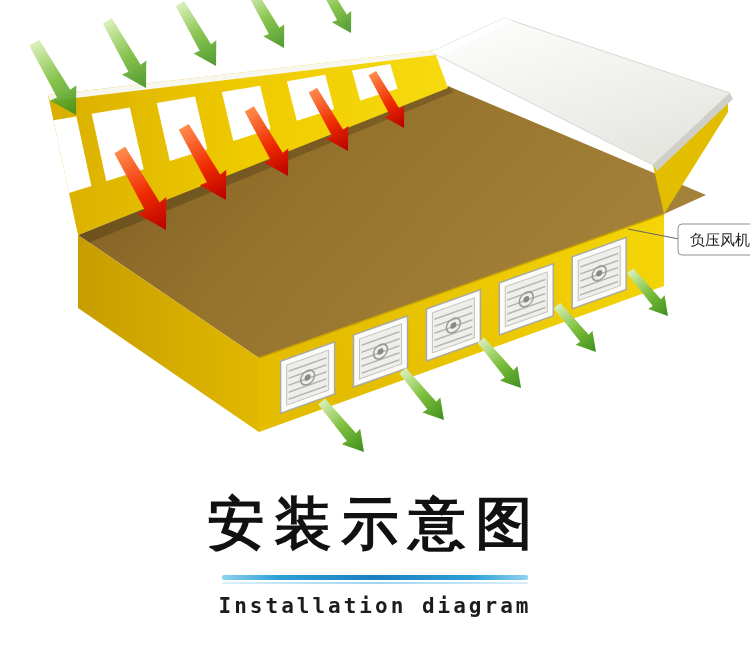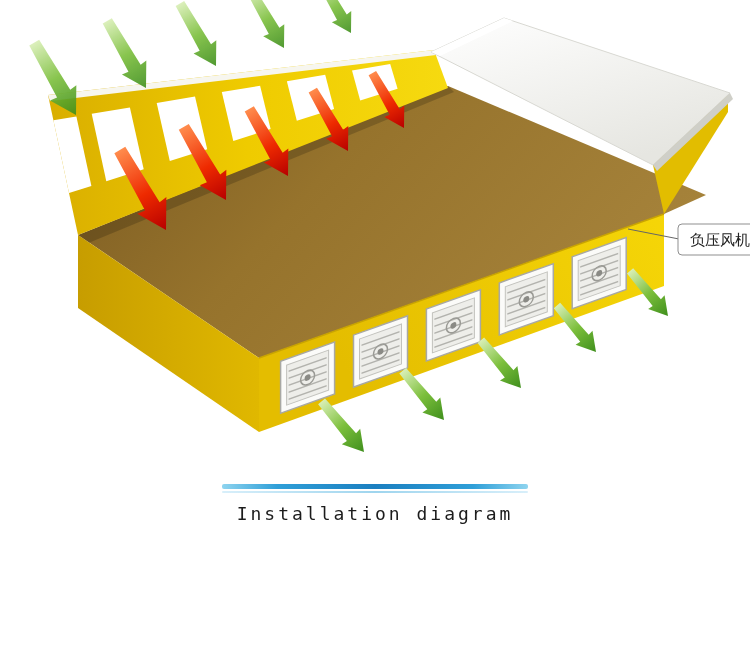--- a/index.html
+++ b/index.html
@@ -17,21 +17,21 @@
   .title-underline .line-main{
     height:5px;border-radius:2px;
     background:linear-gradient(90deg,#8ed4ef 0%,#2f9fd8 18%,#1b7fc0 50%,#2f9fd8 82%,#8ed4ef 100%);
   }
   .title-underline .line-sub{
     height:2px;margin-top:2px;border-radius:1px;
     background:linear-gradient(90deg,#d8effa,#9fd5ee 50%,#d8effa);
   }
   .title-en{
     margin-top:10px;font-family:"DejaVu Sans Mono",monospace;
-    font-size:18px;color:#1c1c1c;letter-spacing:3px;font-weight:400;
+    font-size:21px;color:#1c1c1c;letter-spacing:3px;font-weight:700;
   }
 </style>
 </head>
 <body>
 
 <div class="stage">
 
   <div class="diagram-wrap">
     <svg width="750" height="470" viewBox="0 0 750 470">
       <defs>
@@ -194,20 +194,21 @@
 
       <g>
         <line x1="663" y1="239" x2="612" y2="229" stroke="#666" stroke-width="1"></line>
         <rect x="662" y="224" width="84" height="31" rx="4" fill="#ffffff" stroke="#8f8f8f" stroke-width="1"></rect>
         <text x="704" y="245" text-anchor="middle" font-size="15" fill="#222" font-family="DejaVu Sans, sans-serif">负压风机</text>
       </g>
     </svg>
   </div>
 
   <div class="title-block">
+    <div class="title-cn">安装示意图</div>
     <div class="title-underline">
       <div class="line-main"></div>
       <div class="line-sub"></div>
     </div>
     <div class="title-en">Installation diagram</div>
   </div>
 
 </div>
 
 </body></html>

